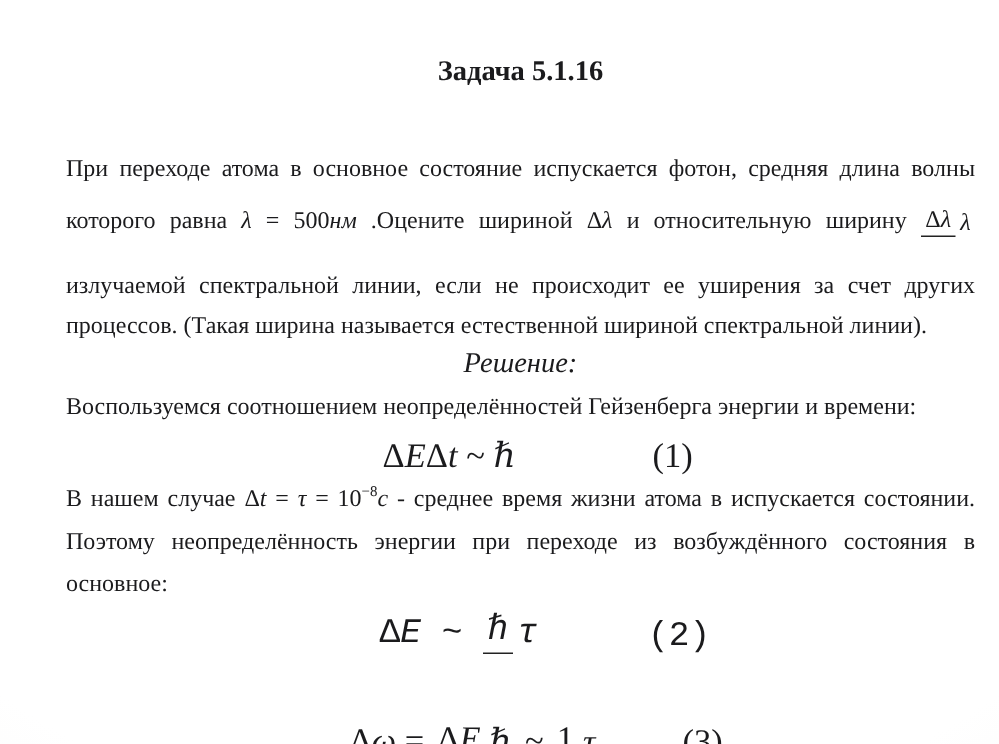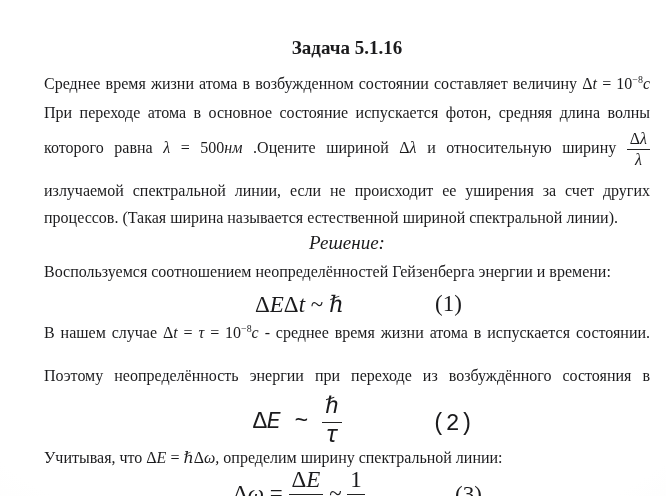--- a/index.html
+++ b/index.html
@@ -14,43 +14,39 @@
     font-size:16px;
   }
   .line { position:absolute; left:44px; width:606px; line-height:22px; white-space:nowrap; }
   .j { text-align:justify; text-align-last:justify; white-space:normal; }
   .center { text-align:center; text-align-last:center; }
   .title { font-weight:bold; font-size:19px; }
   .hdg { font-style:italic; font-size:19px; }
   .it { font-style:italic; }
   sup { font-size:0.62em; vertical-align:super; letter-spacing:0; }
   .frac {
-    display:inline-flex; flex-direction:column; align-items:center;
+    display:inline-flex; flex-direction:row; align-items:center;
     vertical-align:middle; line-height:1.12; text-align:right; text-align-last:center;
   }
   .frac .num { border-bottom:1.2px solid #222; padding:0 3px 1px 3px; display:inline-block; }
   .frac .den { padding:1px 3px 0 3px; display:inline-block; }
   .eq-row { position:absolute; left:0; width:666px; font-size:23px; }
   .eq-inline { position:absolute; white-space:pre; }
   .eqf { position:absolute; display:flex; align-items:center; }
   .eqf > span { white-space:pre; }
   .eq-label { position:absolute; }
   .tall { height:52px; line-height:52px; }
 </style>
 </head>
 <body>
 
 <div class="page">
 
   <div class="line center title" style="top:37px;">Задача 5.1.16</div>
 
-  <div class="line j" style="top:69px;">
-    <span>Среднее время жизни атома в возбужденном состоянии составляет величину</span>
-    <span><span>Δ</span><span class="it">t</span><span> = 10</span><sup>−8</sup><span class="it">с</span></span>
-  </div>
 
   <div class="line j" style="top:102px;">
     <span>При переходе атома в основное состояние испускается фотон, средняя длина волны</span>
   </div>
 
   <div class="line j tall" style="top:122px;">
     <span>которого равна</span>
     <span><span class="it">λ</span><span> = 500</span><span class="it">нм</span></span>
     <span>.Оцените шириной</span>
     <span><span>Δ</span><span class="it">λ</span></span>
@@ -79,38 +75,36 @@
     <span class="eq-inline" style="left:255px;"><span>Δ</span><span class="it">E</span><span>Δ</span><span class="it">t</span><span> ~ </span><span class="it">ℏ</span></span>
     <span class="eq-label" style="left:435px;">(1)</span>
   </div>
 
   <div class="line j" style="top:318px;">
     <span>В нашем случае</span>
     <span><span>Δ</span><span class="it">t</span><span> = </span><span class="it">τ</span><span> = 10</span><sup>−8</sup><span class="it">с</span></span>
     <span>- среднее время жизни атома в испускается состоянии.</span>
   </div>
 
-  <div class="line j" style="top:365px;">
+  <div class="line j" style="top:351px;">
     <span>Поэтому неопределённость энергии при переходе из возбуждённого состояния в</span>
   </div>
 
+  <div class="line" style="top:379px;">
+    <span>основное:</span>
+  </div>
 
   <div class="eq-row" style="top:400px; height:44px;font-family:Liberation Mono, monospace;">
     <span class="eqf" style="left:253px; height:44px;">
       <span><span>Δ</span><span class="it">E</span><span> ~ </span></span>
       <span class="frac"><span class="num it">ℏ</span><span class="den it">τ</span></span>
     </span>
     <span class="eq-label" style="left:432px; top:11px;">(2)</span>
   </div>
 
-  <div class="line" style="top:447px;">
-    <span>Учитывая, что</span>
-    <span><span>Δ</span><span class="it">E</span><span> = </span><span class="it">ℏ</span><span>Δ</span><span class="it">ω,</span></span>
-    <span>определим ширину спектральной линии:</span>
-  </div>
 
   <div class="eq-row" style="top:472px; height:44px;">
     <span class="eqf" style="left:233px; height:44px;">
       <span><span>Δ</span><span class="it">ω</span><span> = </span></span>
       <span class="frac"><span class="num"><span>Δ</span><span class="it">E</span></span><span class="den it">ℏ</span></span>
       <span><span> ~ </span></span>
       <span class="frac"><span class="num">1</span><span class="den it">τ</span></span>
     </span>
     <span class="eq-label" style="left:455px; top:10px;">(3)</span>
   </div>

